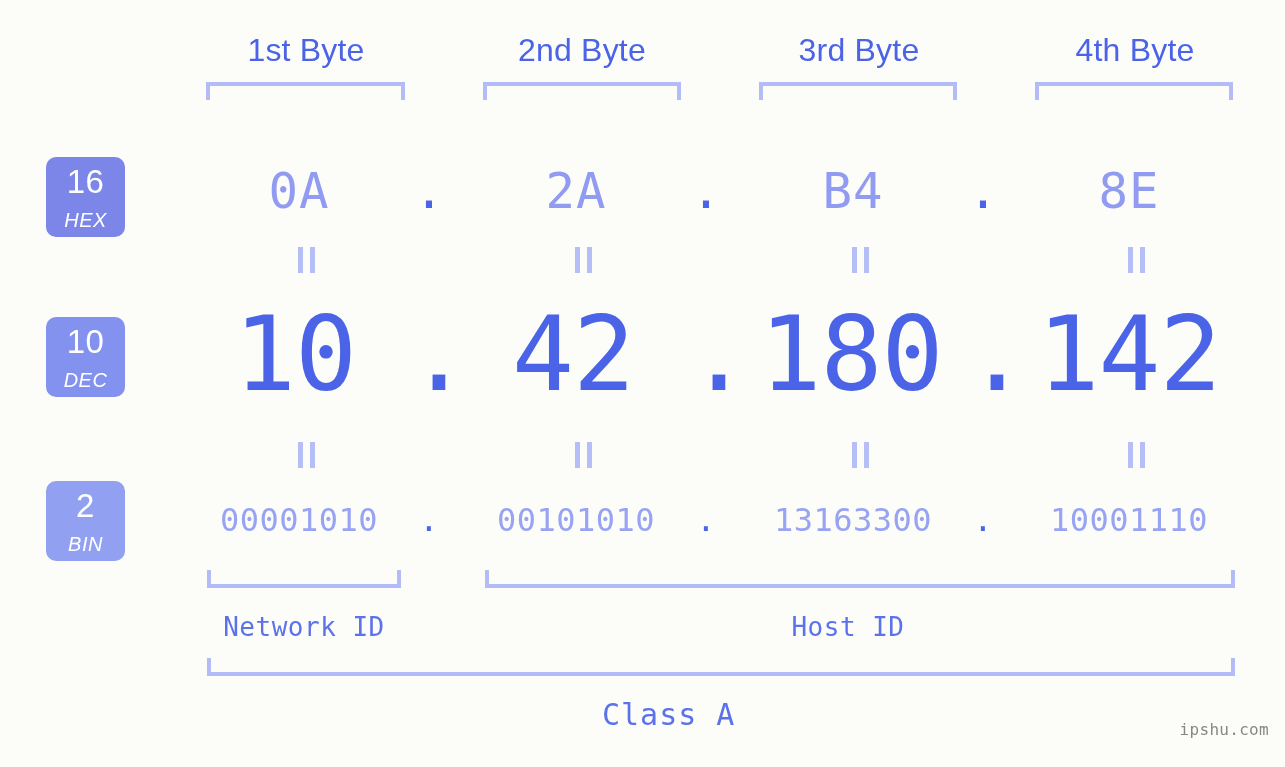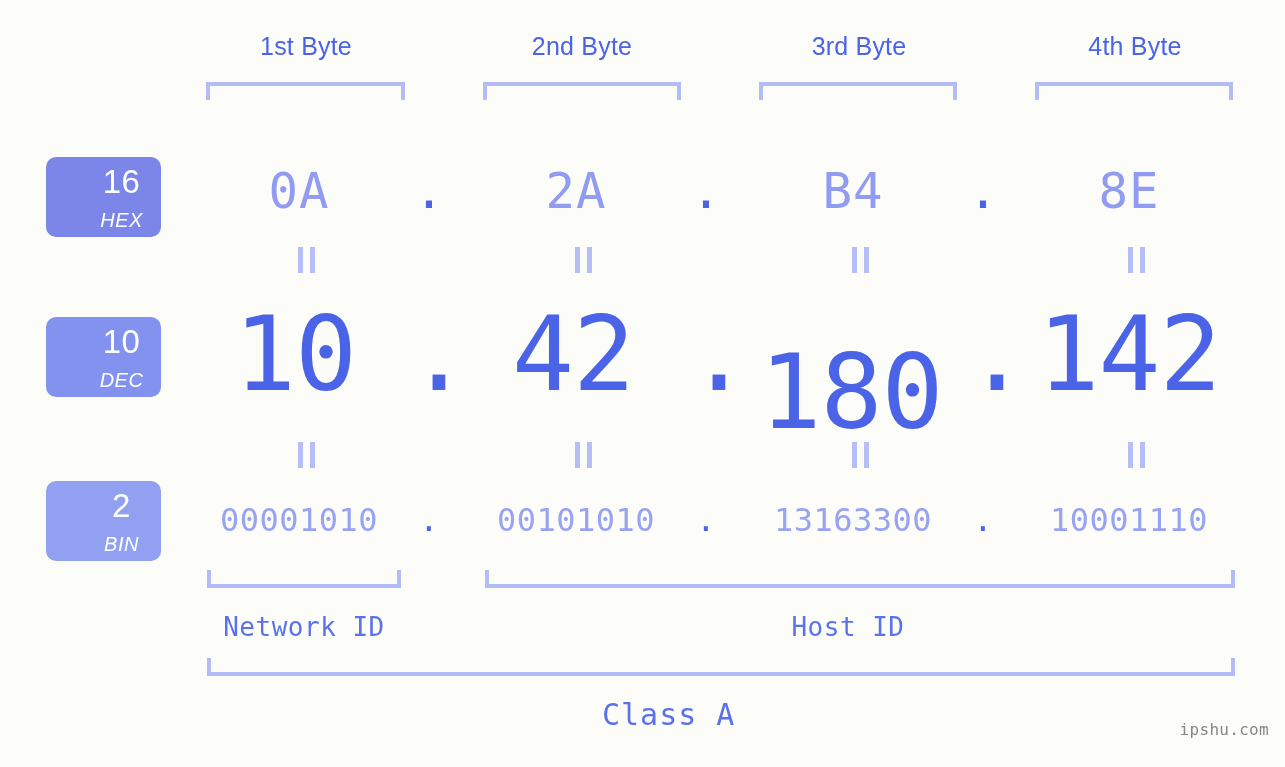--- a/index.html
+++ b/index.html
@@ -19,21 +19,21 @@
     width: 1285px;
     height: 767px;
   }
 
   
   .byte-label {
     position: absolute;
     top: 32px;
     width: 260px;
     text-align: center;
-    font-size: 25px;
+    font-size: 32px;
     color: #4a63e7;
     font-family: "Liberation Sans", sans-serif;
     letter-spacing: 0.2px;
     white-space: nowrap;
   }
 
   
   .bracket-top {
     position: absolute;
     top: 82px;
@@ -59,21 +59,20 @@
     width: 79px;
     height: 80px;
     border-radius: 10px;
     color: #ffffff;
     display: flex;
     flex-direction: column;
     align-items: center;
     justify-content: center;
     font-family: "Liberation Sans", sans-serif;
     line-height: 1;
-    padding-left: 36px;
   }
   .badge .num {
     font-size: 33px;
     font-weight: 400;
     letter-spacing: 0.5px;
   }
   .badge .nm {
     font-size: 20px;
     font-weight: 400;
     margin-top: 12px;
@@ -243,21 +242,21 @@
   <div class="eq eq-top" style="left:1006px;">
       <i></i>
       <i></i>
     </div>
 
   <div class="row dec-row">
     <div class="cell dec-val" style="left:22px;">10</div>
     <div class="cell dec-dot" style="left:265px;">.</div>
     <div class="cell dec-val" style="left:300px;">42</div>
     <div class="cell dec-dot" style="left:545px;">.</div>
-    <div class="cell dec-val" style="left:578px;margin-top:38px;">180</div>
+    <div class="cell dec-val" style="left:578px;">180</div>
     <div class="cell dec-dot" style="left:823px;">.</div>
     <div class="cell dec-val" style="left:856px;">142</div>
   </div>
 
   <div class="eq eq-bot" style="left:176px;">
       <i></i>
       <i></i>
     </div>
   <div class="eq eq-bot" style="left:453px;">
       <i></i>

